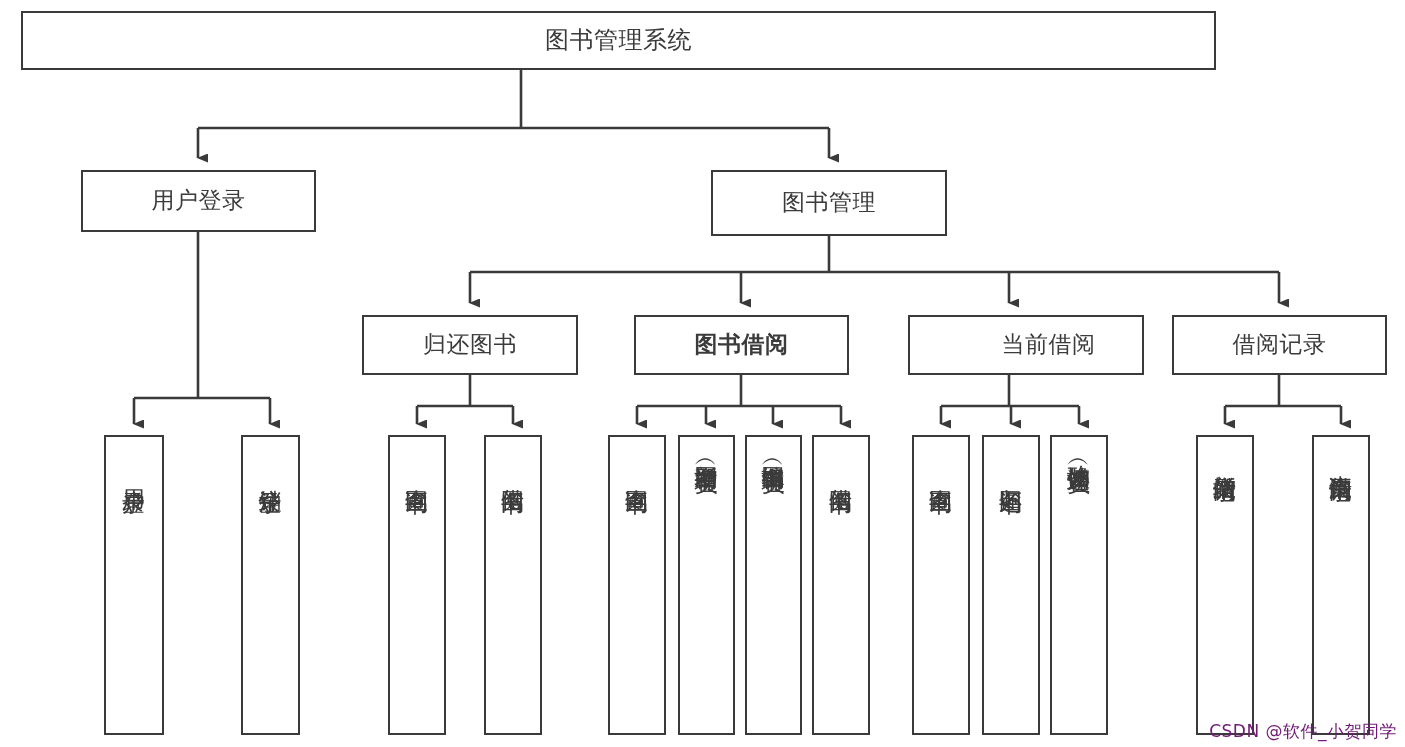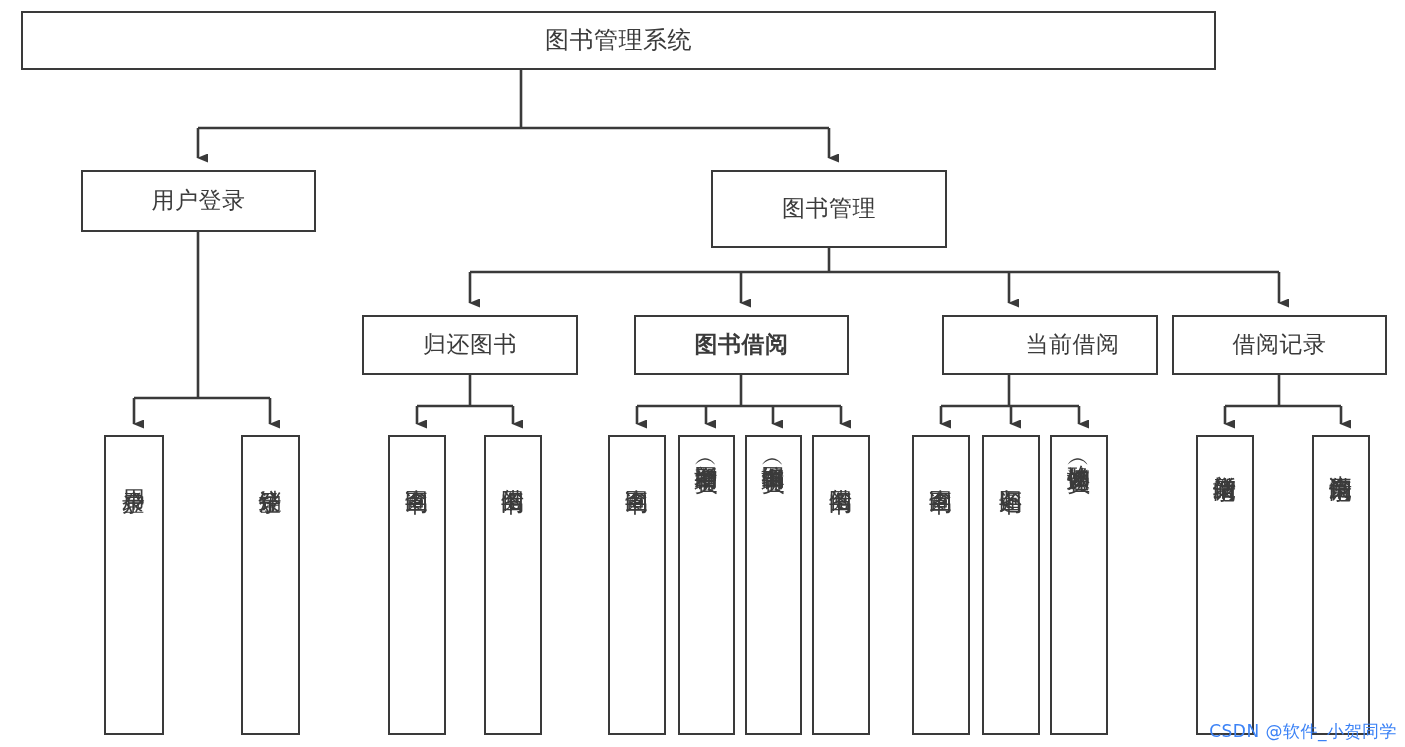--- a/index.html
+++ b/index.html
@@ -56,21 +56,21 @@
     line-height: 1.22;
     letter-spacing: 1px;
     white-space: nowrap;
     color: #3b3b3b;
   }
   .watermark {
     position: absolute;
     right: 8px;
     bottom: 4px;
     font-size: 17px;
-    color: #3b82f6;
+    color: #701a75;
     letter-spacing: 0.5px;
     white-space: nowrap;
   }
 </style>
 </head>
 <body>
 
 <div id="canvas">
 
   <svg class="wires" viewBox="0 0 1405 747" xmlns="http://www.w3.org/2000/svg">
@@ -123,31 +123,31 @@
     </g>
   </svg>
 
   <div class="node h root" style="left:21px; top:11px; width:1195px; height:59px;">
     <span>图书管理系统</span>
   </div>
 
   <div class="node h" style="left:81px; top:170px; width:235px; height:62px;">
     <span>用户登录</span>
   </div>
-  <div class="node h" style="left:711px; top:170px; width:236px; height:78px;">
+  <div class="node h" style="left:711px; top:170px; width:236px; height:66px;">
     <span>图书管理</span>
   </div>
 
   <div class="node h" style="left:362px; top:315px; width:216px; height:60px;">
     <span>归还图书</span>
   </div>
   <div class="node h" style="left:634px; top:315px; width:215px; height:60px;font-weight:bold;">
     <span>图书借阅</span>
   </div>
-  <div class="node h" style="left:942px; top:315px; width:216px; height:60px;padding-left:45px;">
+  <div class="node h" style="left:908px; top:315px; width:236px; height:60px;padding-left:45px;">
     <span>当前借阅</span>
   </div>
   <div class="node h" style="left:1172px; top:315px; width:215px; height:60px;">
     <span>借阅记录</span>
   </div>
 
   <div class="node leaf" style="left:104px; top:435px; width:60px; height:300px;">
     <span class="vtext">用户登录</span>
   </div>
   <div class="node leaf" style="left:241px; top:435px; width:59px; height:300px;">

